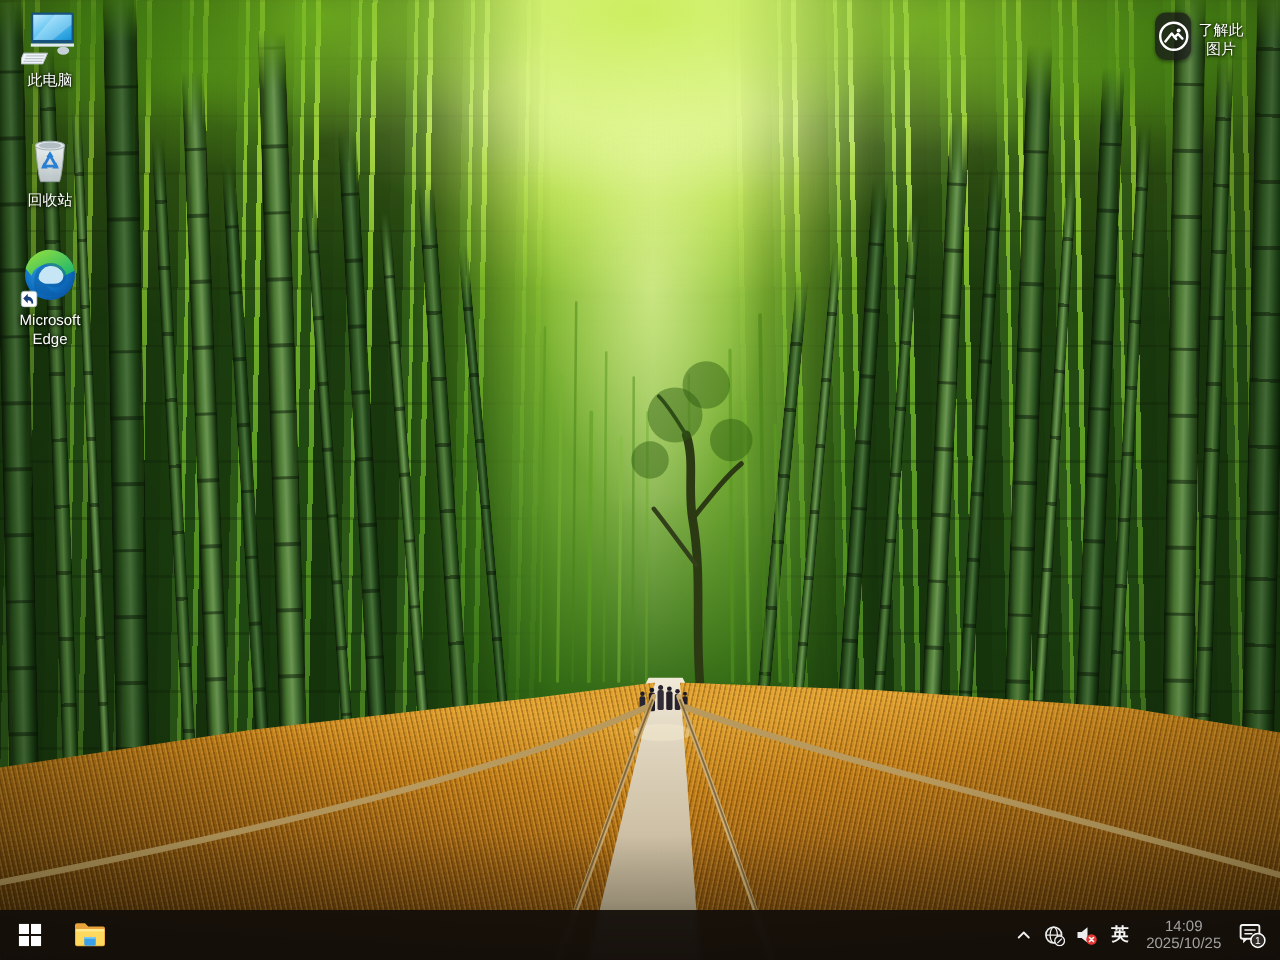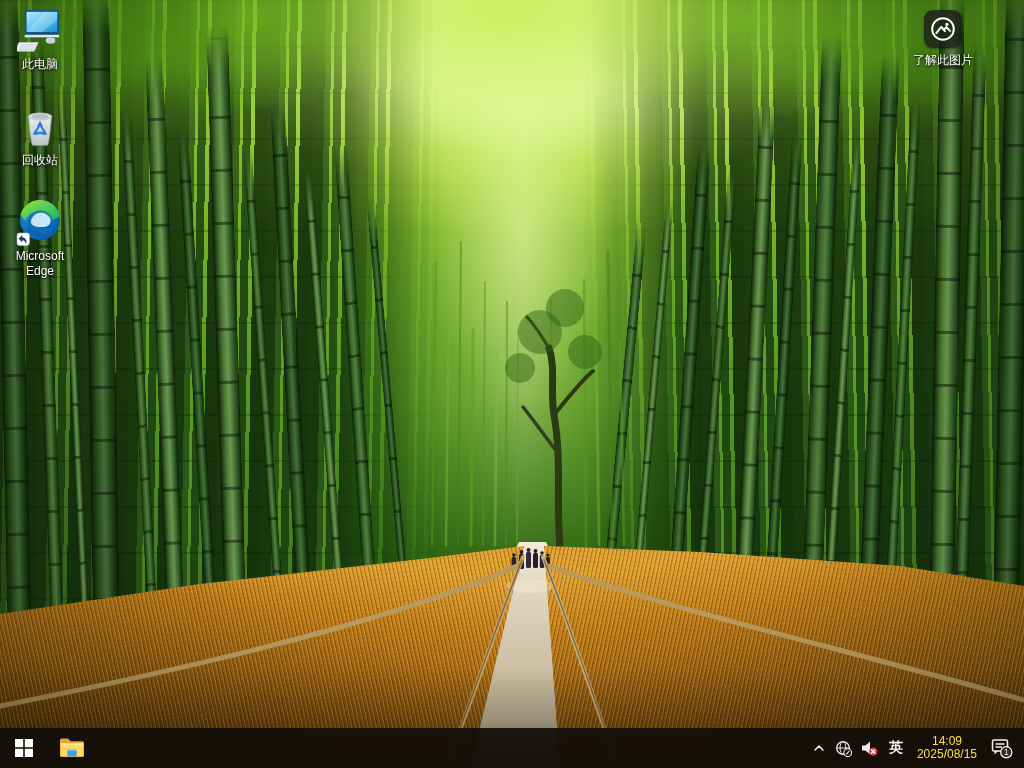--- a/index.html
+++ b/index.html
@@ -68,38 +68,38 @@
   .wp-vignette { position:absolute; inset:0; pointer-events:none; background:
       linear-gradient(to top, rgba(18,12,4,.55) 0%, rgba(18,12,4,.18) 6%, transparent 13%),
       radial-gradient(ellipse at 50% 42%, transparent 55%, rgba(12,22,4,.28) 100%); }
 
   
   .desk-icon { position:absolute; left:2px; width:76px; display:flex; flex-direction:column;
     align-items:center; cursor:default; }
   .desk-icon .glyph { display:block; margin-bottom:3px; }
   .icon-label { color:#fff; font-size:12px; line-height:15px; text-align:center; max-width:74px;
     text-shadow:0 1px 2px rgba(0,0,0,.95), 0 0 4px rgba(0,0,0,.8); }
-  .spotlight { position:absolute; left:905px; top:10px; width:76px; display:flex;
-    flex-direction:column; align-items:center; cursor:default; }
+  .spotlight { position:absolute; left:924px; top:10px; width:76px; display:flex;
+    flex-direction:row; align-items:center; cursor:default; }
   .spotlight-btn { width:38px; height:38px; border-radius:9px; background:rgba(26,26,26,.78);
     display:flex; align-items:center; justify-content:center; margin-bottom:5px;
     box-shadow:0 1px 3px rgba(0,0,0,.4); }
 
   
   .taskbar { position:absolute; left:0; right:0; bottom:0; height:40px;
     background:rgba(18,14,10,.93); backdrop-filter:blur(2px); }
   .tb-btn { height:40px; display:flex; align-items:center; justify-content:center; }
   .task-left { position:absolute; left:0; top:0; height:40px; display:flex; }
   .task-left .tb-btn { width:48px; }
   .task-tray { position:absolute; right:0; top:0; height:40px; display:flex; align-items:center;
     padding-right:4px; }
   .tray-item { height:40px; display:flex; align-items:center; justify-content:center; color:#f5f5f5; }
   .tray-chevron { width:24px; } .tray-net { width:25px; } .tray-vol { width:26px; }
   .tray-ime { width:28px; font-size:14px; font-weight:600; }
-  .tray-clock { padding:2px 7px; text-align:center; font-size:12px; line-height:13.5px; color:#fde047; }
+  .tray-clock { padding:2px 7px; text-align:center; font-size:12px; line-height:13.5px; color:#a3a3a3; }
   .tray-notif { width:36px; }
 </style>
 </head>
 <body>
 
 <div class="screen">
 
   <div class="wallpaper" aria-hidden="true">
     <div class="wp-base"></div>
     <div class="wp-field wp-field-left"></div>
@@ -319,21 +319,21 @@
         <svg width="18" height="17" viewBox="0 0 18 17">
           <path d="M2 10.4 L2 5.6 L5.3 5.6 L10 1.8 L10 14.2 L5.3 10.4 Z" fill="#ececec"></path>
           <circle cx="13.2" cy="11.6" r="4.2" fill="#e53935"></circle>
           <path d="M11.6 10 L14.8 13.2 M14.8 10 L11.6 13.2" stroke="#fff" stroke-width="1.3" stroke-linecap="round"></path>
         </svg>
       </div>
       <div class="tray-item tray-ime">英</div>
       <div class="tray-item tray-clock">
         <div>
           <div>14:09</div>
-          <div>2025/08/15</div>
+          <div>2025/10/25</div>
         </div>
       </div>
       <div class="tray-item tray-notif">
         <svg width="24" height="23" viewBox="0 0 24 23">
           <rect x="2.5" y="3" width="15" height="11" rx="1.6" stroke="#f2f2f2" stroke-width="1.5" fill="none"></rect>
           <path d="M4.5 14 L4.5 17.6 L8.2 14 Z" fill="#f2f2f2"></path>
           <path d="M6 7 L14 7 M6 10 L11.5 10" stroke="#f2f2f2" stroke-width="1.3" stroke-linecap="round"></path>
           <circle cx="16.3" cy="15.3" r="5.6" fill="#2e2b28" stroke="#fff" stroke-width="1.2"></circle>
           <text x="16.3" y="18.2" text-anchor="middle" font-size="8.2" fill="#fff">1</text>
         </svg>

